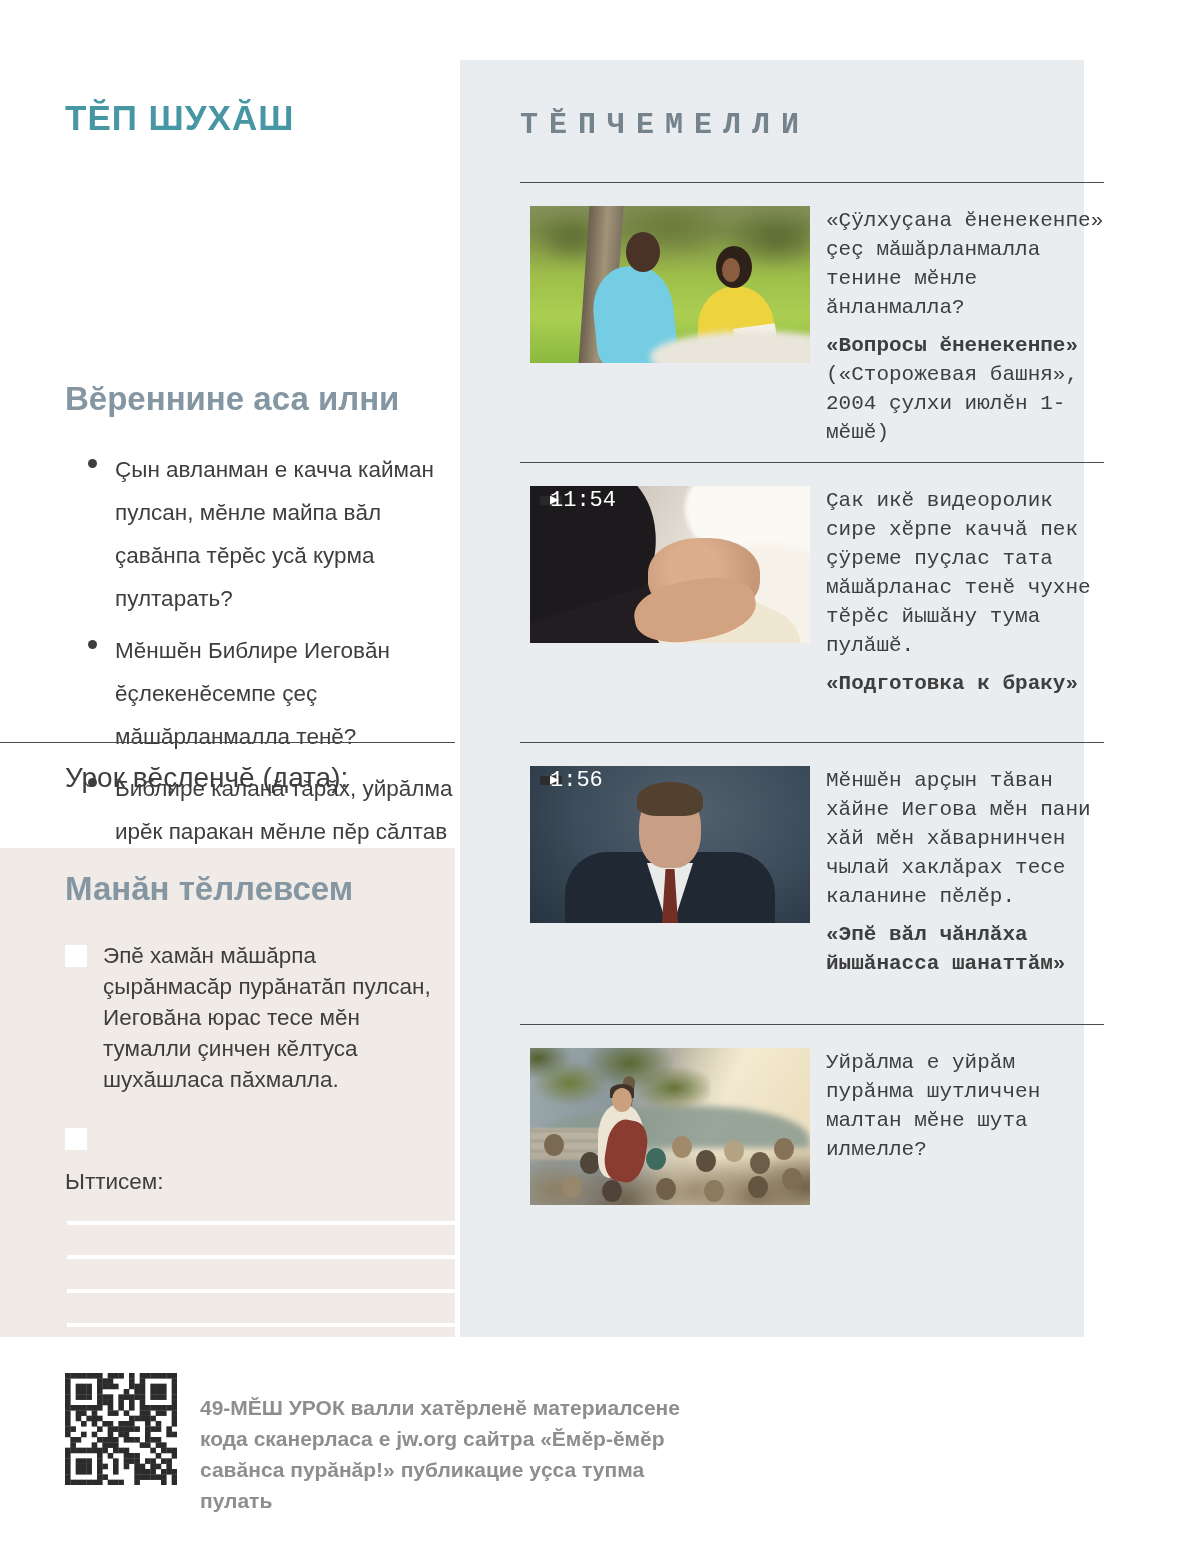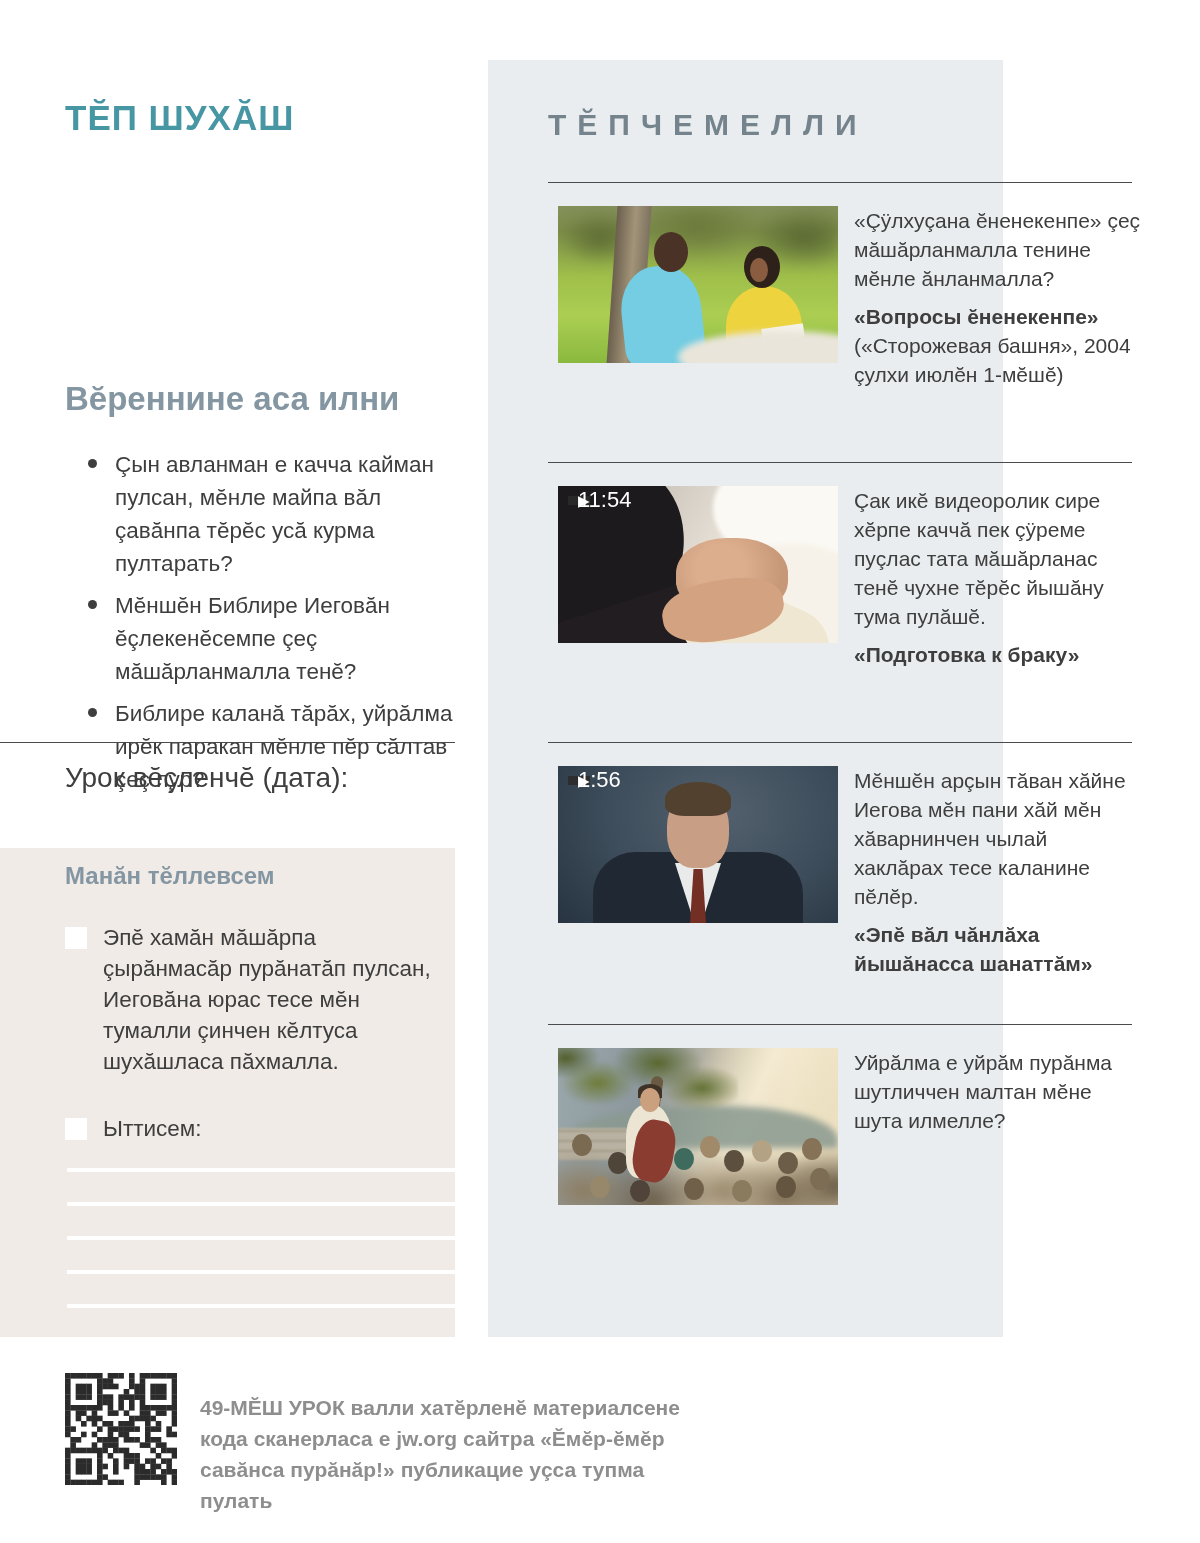--- a/index.html
+++ b/index.html
@@ -5,37 +5,37 @@
   html,body{margin:0;padding:0;background:#ffffff;}
   .page{position:relative;width:1200px;height:1543px;background:#ffffff;
         font-family:"Liberation Sans","DejaVu Sans",sans-serif;color:#3e3e3e;overflow:hidden;}
 
   
   .main-title{position:absolute;left:65px;top:98px;font-size:35px;font-weight:700;
               color:#4796a4;letter-spacing:1px;margin:0;}
   .main-body{position:absolute;left:65px;top:170px;width:398px;font-size:23px;line-height:34px;margin:0;}
   .review-title{position:absolute;left:65px;top:380px;font-size:33px;font-weight:600;color:#8496a2;margin:0;}
   .bullets{position:absolute;left:88px;top:448px;width:372px;margin:0;padding:0;list-style:none;}
-  .bullets li{display:flex;gap:18px;margin-bottom:9px;font-size:22.5px;line-height:33px;}
+  .bullets li{display:flex;gap:18px;margin-bottom:9px;font-size:22.5px;line-height:43px;}
   .bullets .dot{flex:none;width:9px;height:9px;border-radius:50%;background:#3e3e3e;margin-top:11px;}
 
   .left-rule{position:absolute;left:0;top:742px;width:455px;height:1px;background:#4b4b4b;}
   .lesson-date{position:absolute;left:65px;top:762px;font-size:28px;}
 
   .goals-box{position:absolute;left:0;top:848px;width:455px;height:489px;background:#f0ebe7;box-sizing:border-box;}
-  .goals-title{margin:14px 0 0 65px;font-size:24px;font-weight:600;color:#8496a2;}
+  .goals-title{margin:22px 0 0 65px;font-size:33px;font-weight:600;color:#8496a2;}
   .goal-item{display:flex;gap:16px;margin:32px 0 0 65px;width:368px;}
-  .goal-item + .goal-item{margin-top:36px;}
+  .goal-item + .goal-item{margin-top:28px;flex-direction:column;}
   .goal-checkbox{flex:none;width:22px;height:22px;background:#ffffff;margin-top:5px;}
   .goal-text{font-size:22.5px;line-height:31px;}
   .write-lines{margin:24px 0 0 67px;width:388px;}
   .write-line{height:4px;background:#ffffff;margin-bottom:30px;}
 
   
-  .right-panel{position:absolute;left:488px;top:60px;width:515px;height:1277px;background:#e9edef;}
+  .right-panel{position:absolute;left:460px;top:60px;width:624px;height:1277px;background:#e9edef;font-family:Liberation Mono, monospace;}
   .panel-title{position:absolute;left:60px;top:48px;margin:0;font-size:30px;font-weight:700;
                color:#75838d;letter-spacing:11px;white-space:nowrap;}
   .p-rule{position:absolute;left:60px;width:584px;height:1px;background:#4b4b4b;}
   .r1{top:122px}.r2{top:402px}.r3{top:682px}.r4{top:964px}
 
   .media-item{position:absolute;left:60px;width:584px;display:flex;gap:16px;margin-left:10px;}
   .m1{top:146px}.m2{top:426px}.m3{top:706px}.m4{top:988px}
   .media-img{position:relative;flex:none;width:280px;height:157px;overflow:hidden;background:#cccccc;}
   .media-img *{position:absolute;}
   .media-text{width:288px;font-size:21px;line-height:29px;}

